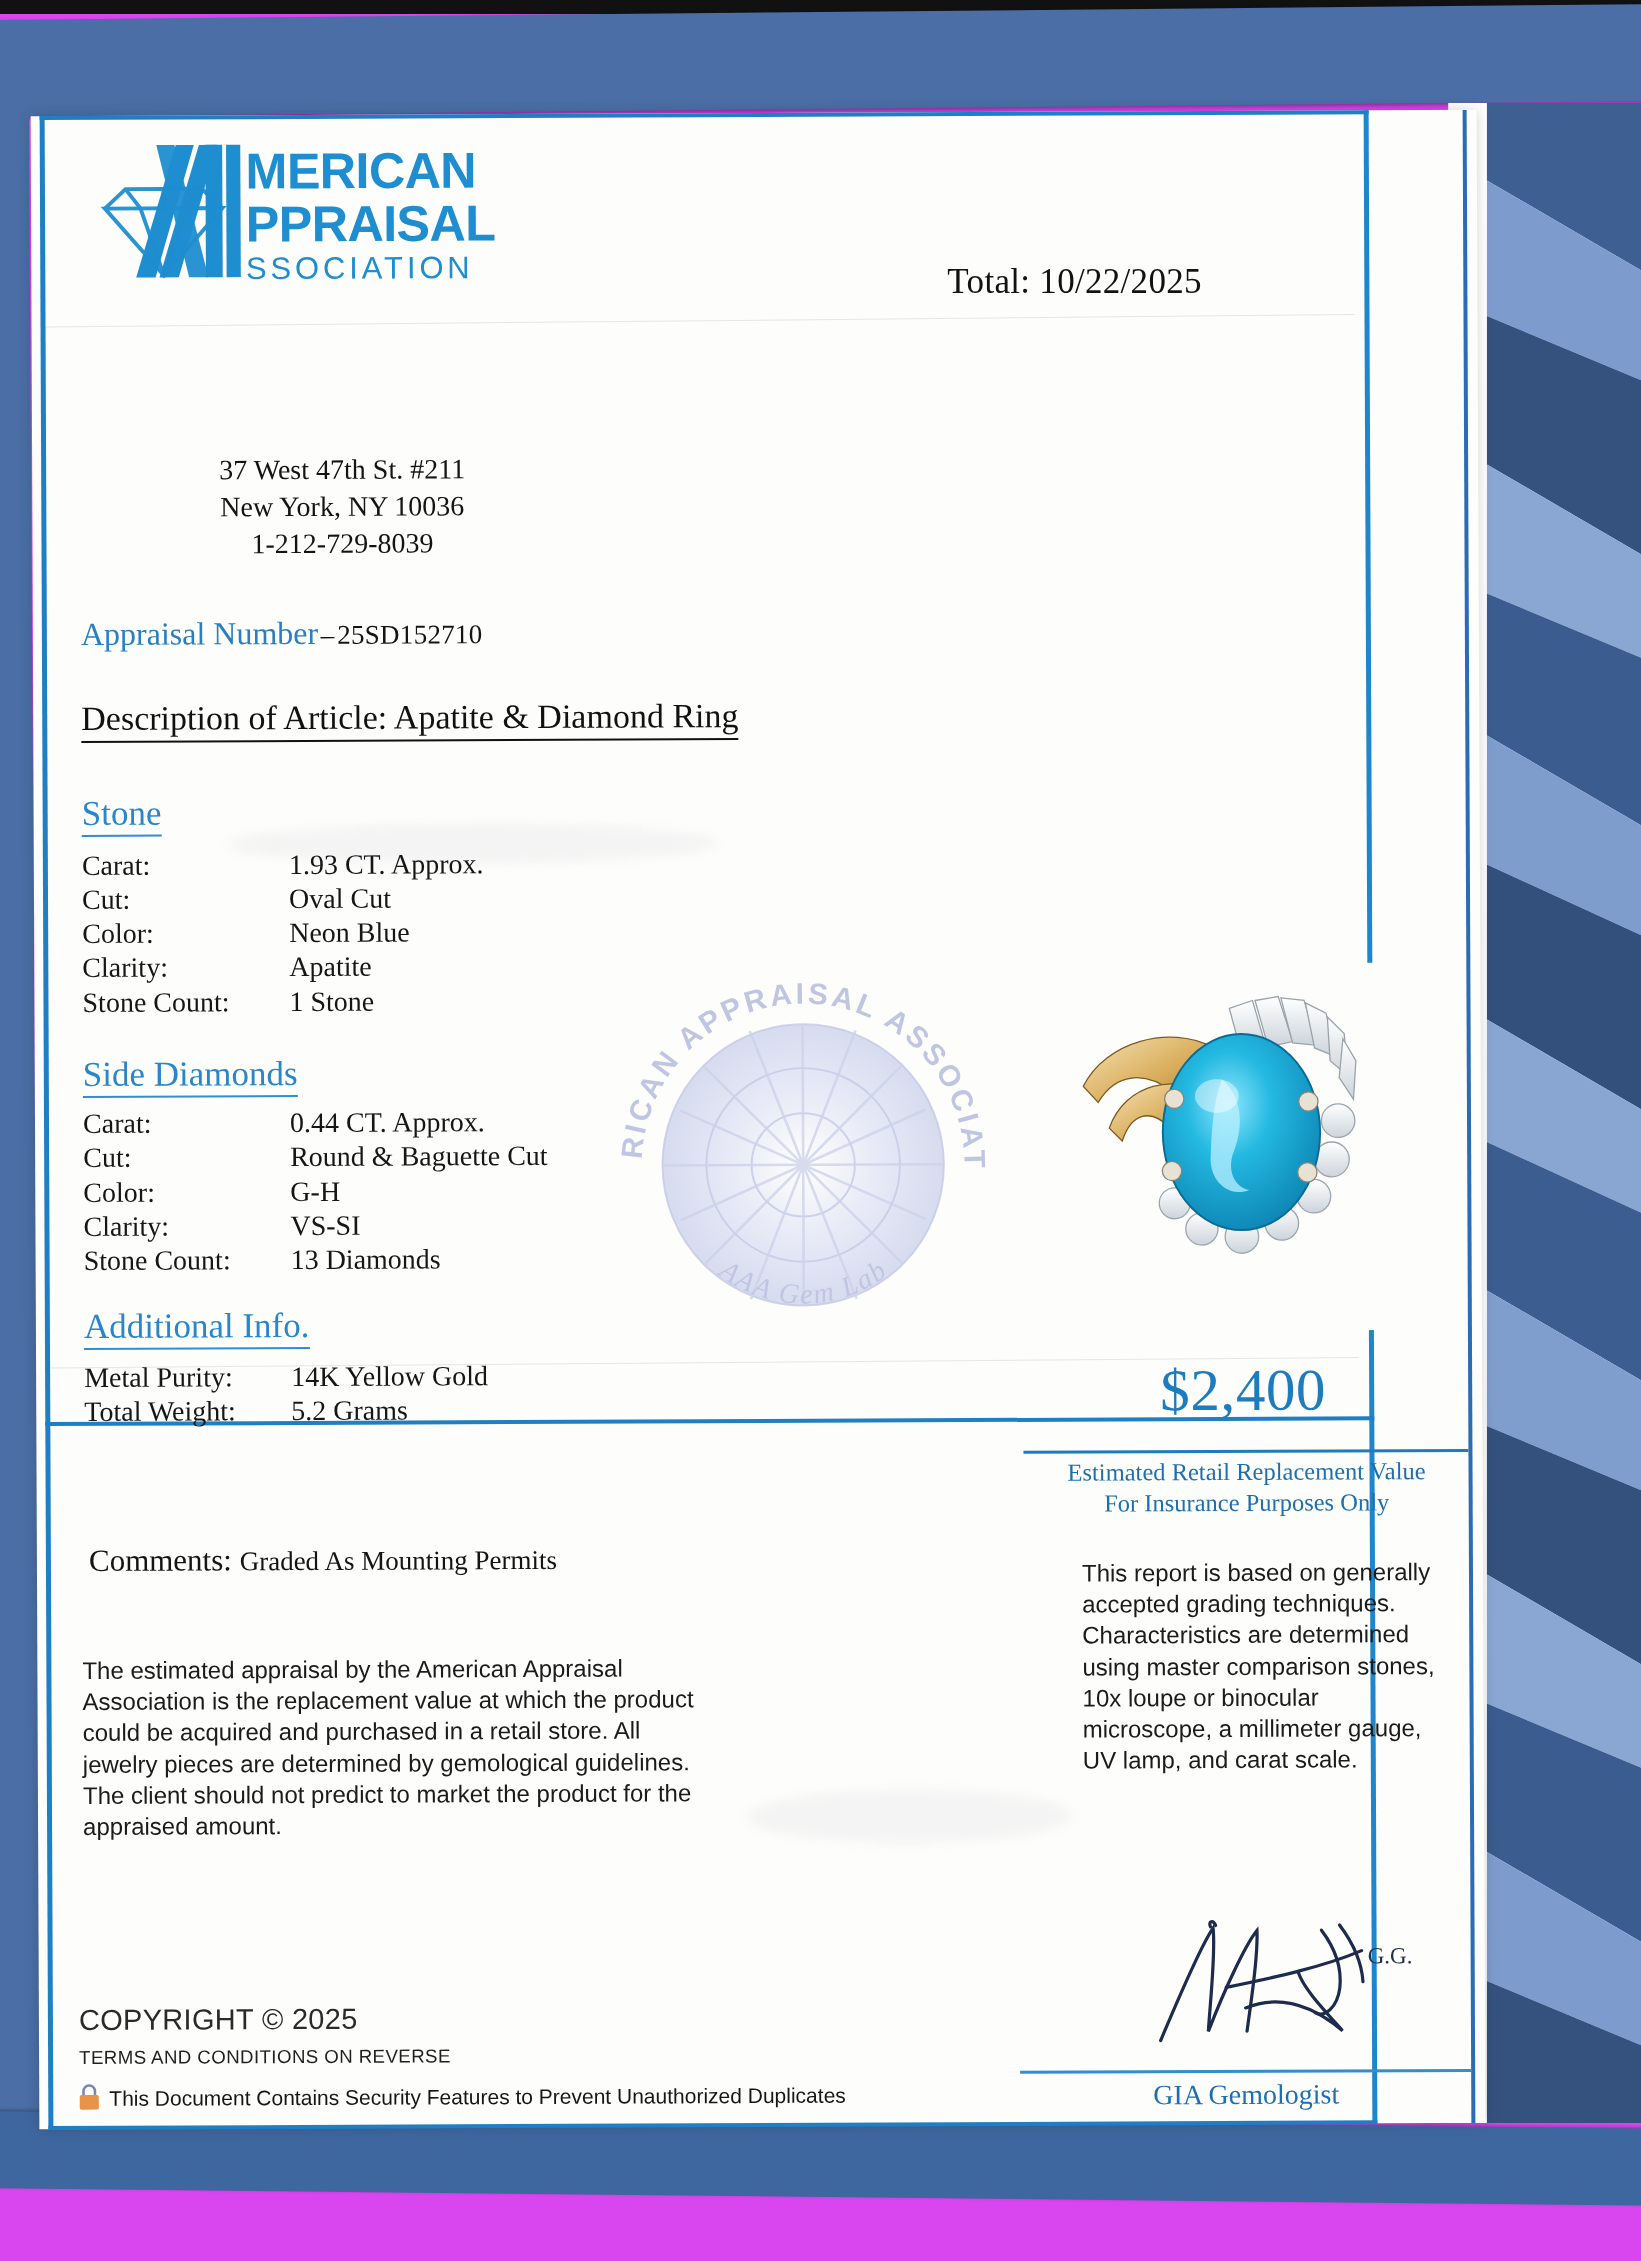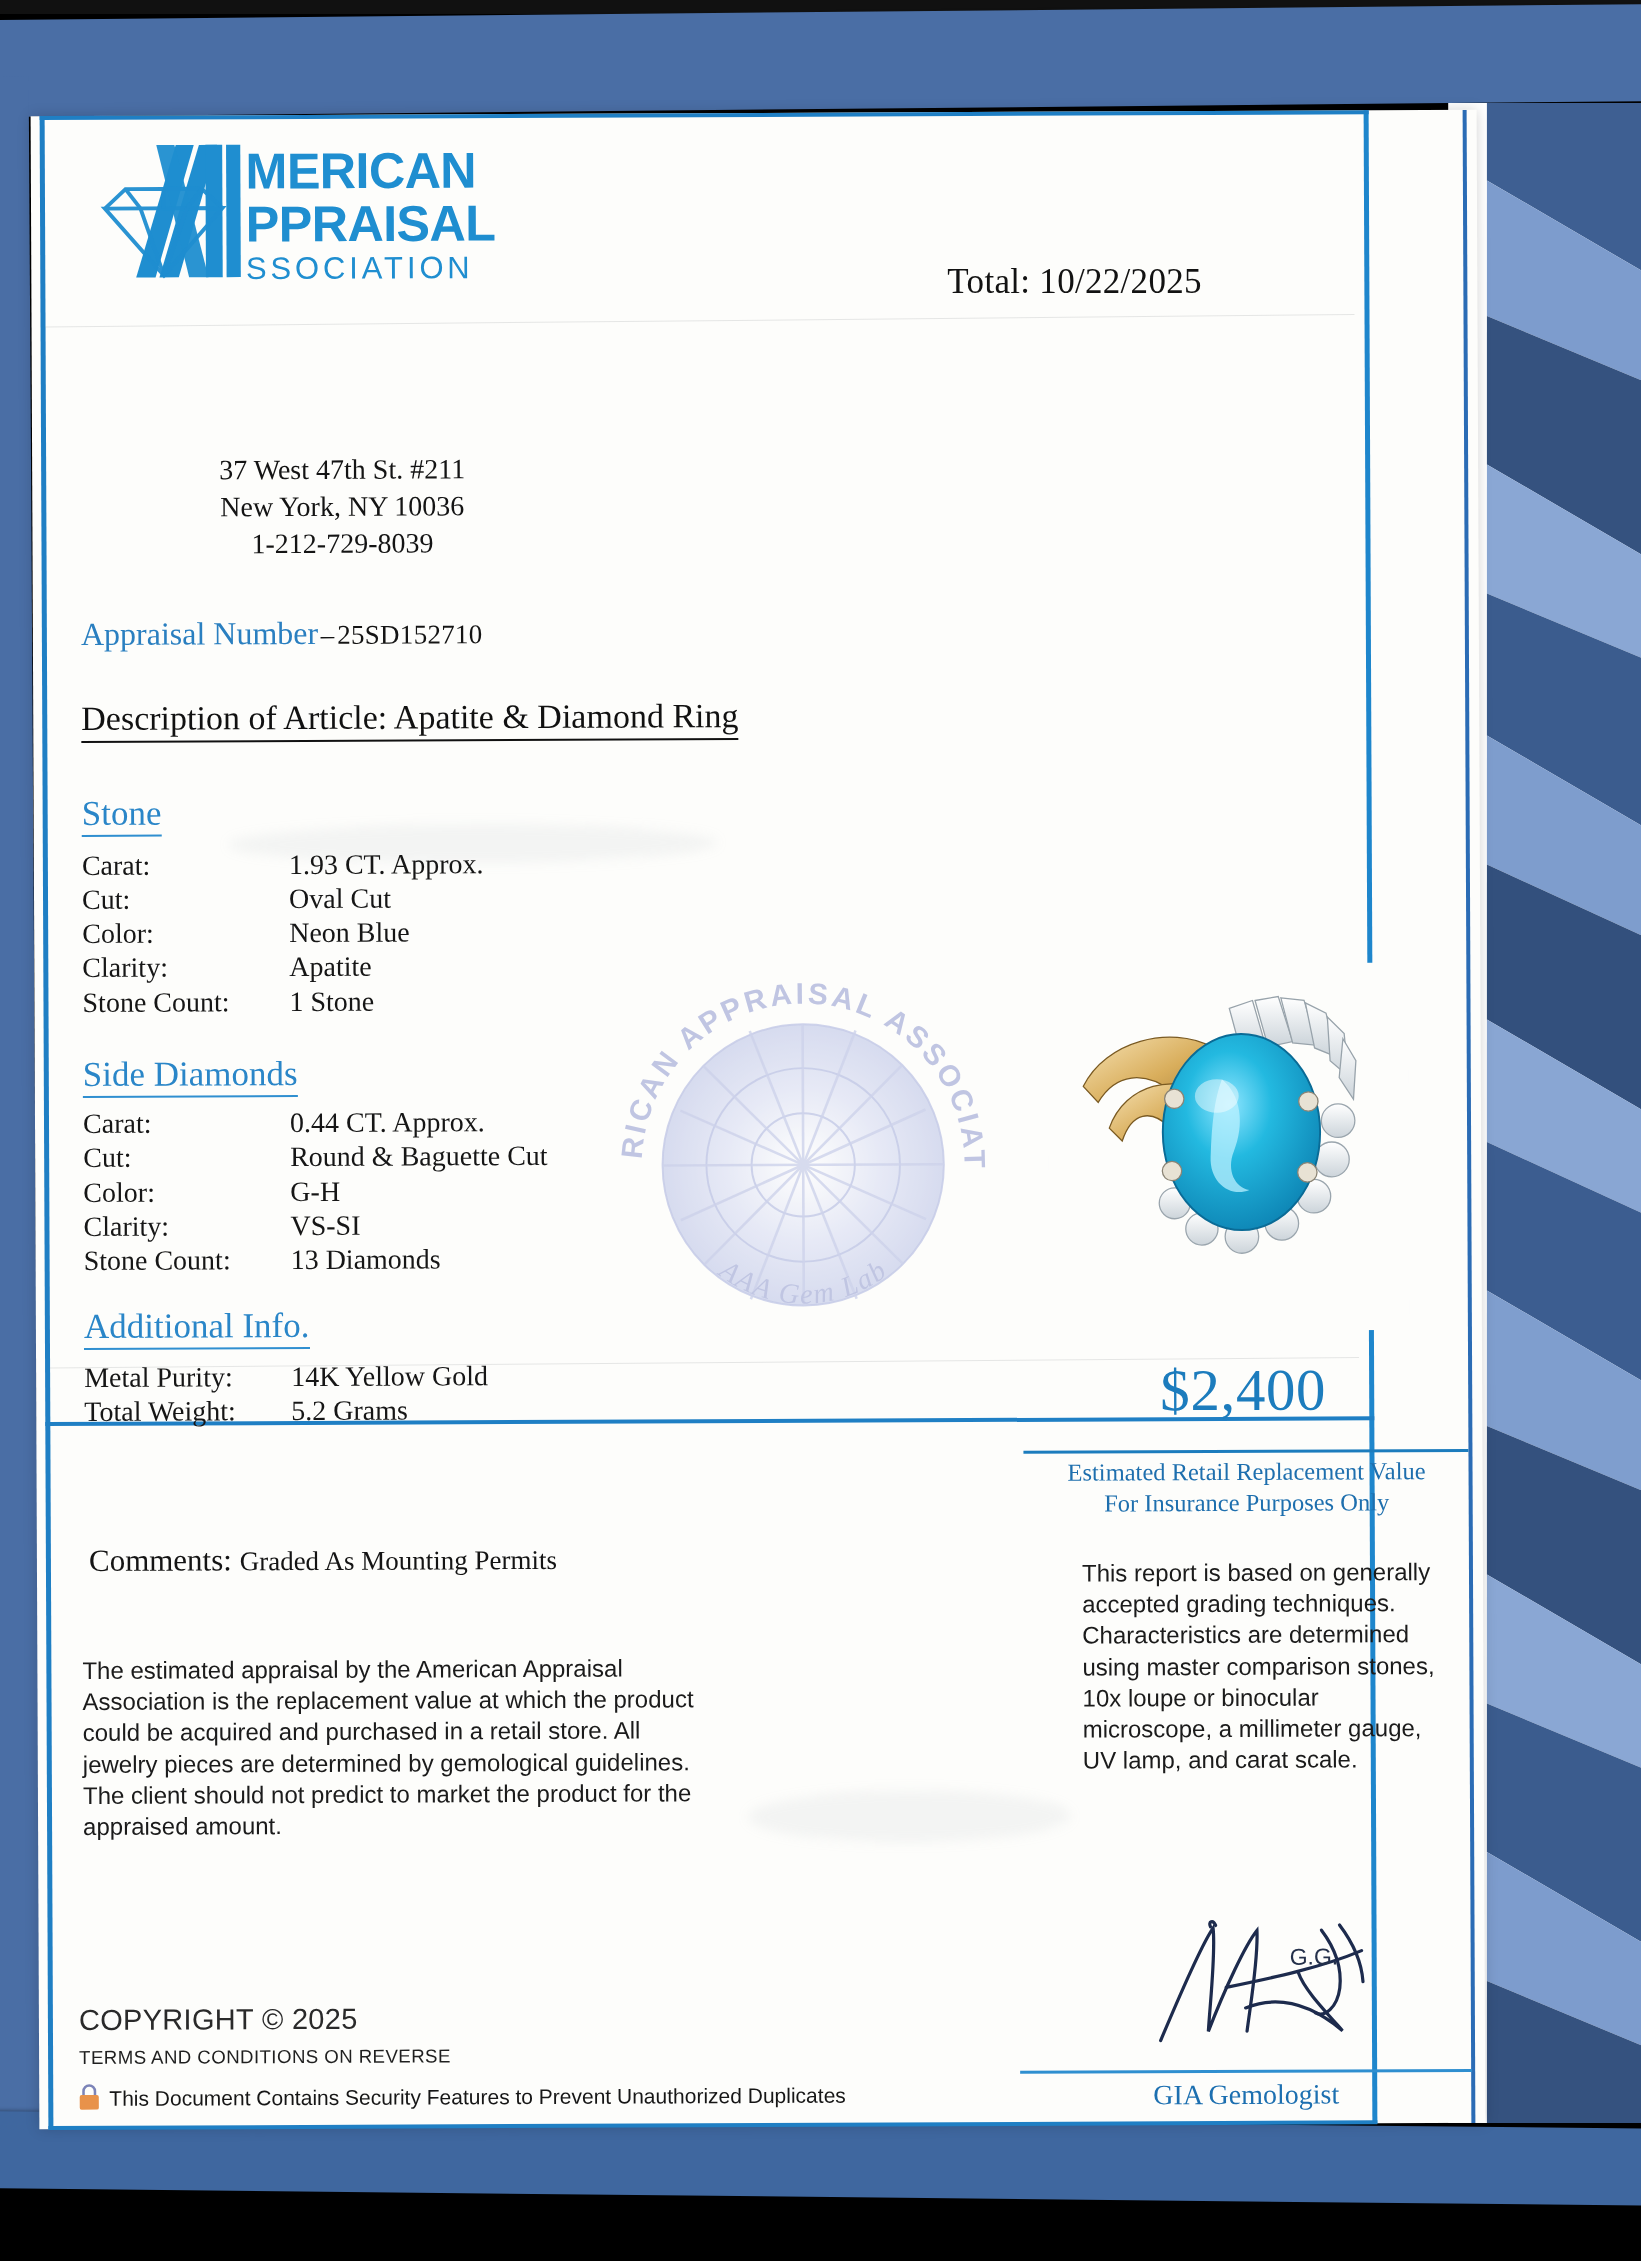--- a/index.html
+++ b/index.html
@@ -5,21 +5,21 @@
   html,body{margin:0;padding:0;}
   body{
     width:1642px;height:2261px;
     background:#ffffff;
     font-family:"Liberation Serif", serif;
     overflow:hidden;
     position:relative;
   }
 
   
-  #scan-root{position:absolute;inset:0;background:#000000;}
+  #scan-root{position:absolute;inset:0;background:#d946ef;}
 
   .band-top{
     position:absolute;left:-13px;top:11.6px;width:1678px;height:97px;
     background:#4a6ea5;transform:rotate(-0.55deg);
     box-shadow:0 1.9px 3.9px rgba(0,0,0,.35);
   }
   .band-bottom{
     position:absolute;left:-19.4px;top:2120px;width:1691px;height:77px;
     background:#3f679f;transform:rotate(0.6deg);
     box-shadow:0 -1.3px 3.9px rgba(0,0,0,.3);
@@ -128,22 +128,22 @@
   .secline{
     position:absolute;left:70px;top:1971px;
     font-family:"Liberation Sans", sans-serif;
     font-size:21px;color:#161616;
   }
   .lock{position:absolute;left:37px;top:1967px;width:26px;height:28px;}
 
   
   .sig{position:absolute;left:1110px;top:1800px;width:271px;height:136px;}
   .sig-gg{
-    position:absolute;left:1251px;top:1833px;font-size:23px;color:#24304a;
-    font-family:Liberation Sans, sans-serif;
+    position:absolute;left:1329px;top:1833px;font-size:23px;color:#24304a;
+    font-family:Liberation Serif, serif;
   }
   .sig-rule{position:absolute;left:981px;top:1959px;width:452px;height:3.2px;background:#2f8fd0;}
   .sig-cap{
     position:absolute;left:981px;top:1968px;width:452px;text-align:center;
     font-size:28px;color:#1c6fb0;
   }
 
   
   .seal{position:absolute;left:568px;top:839px;width:400px;height:381px;opacity:.55;}
 

